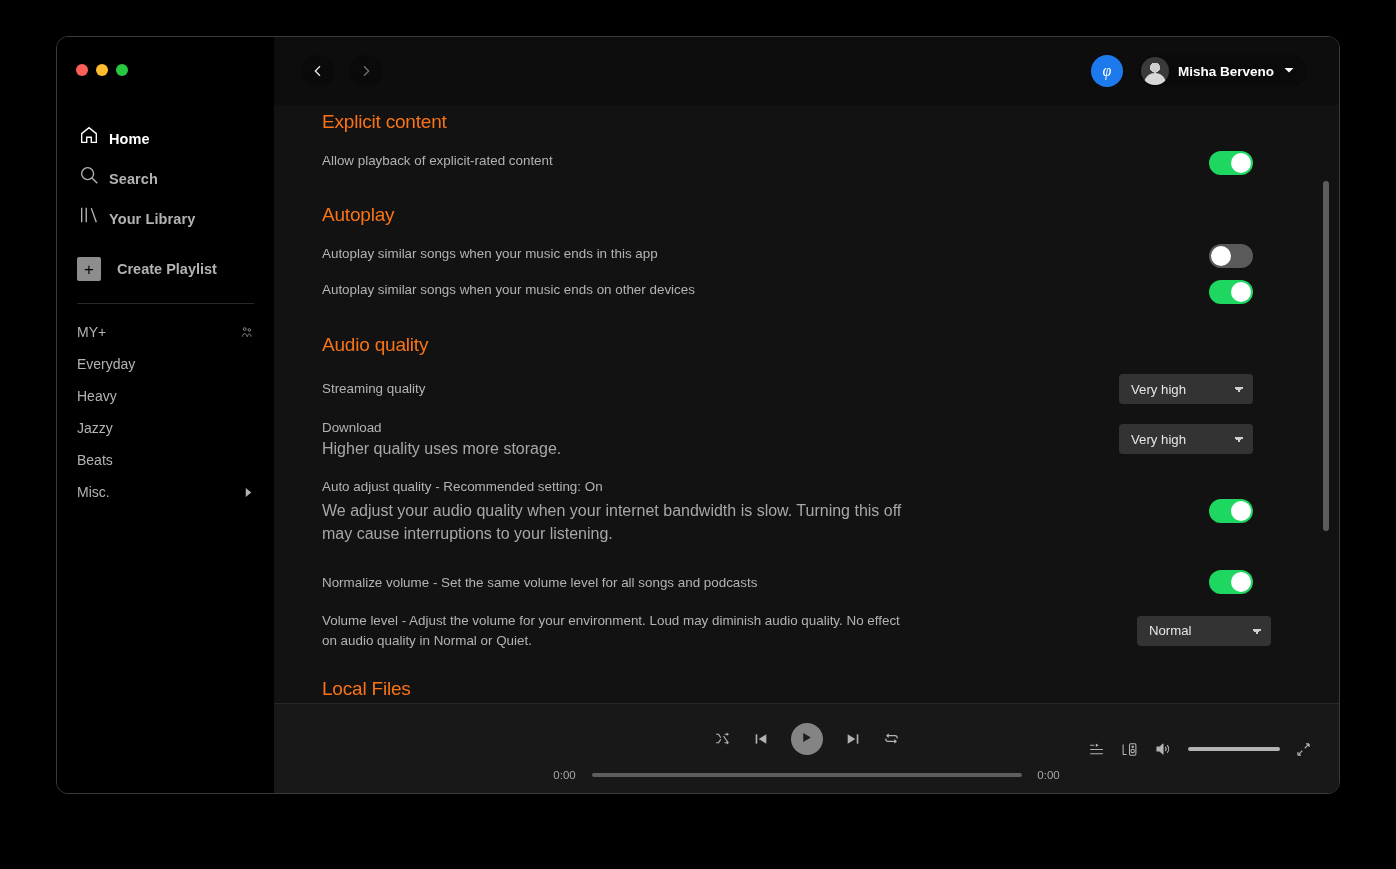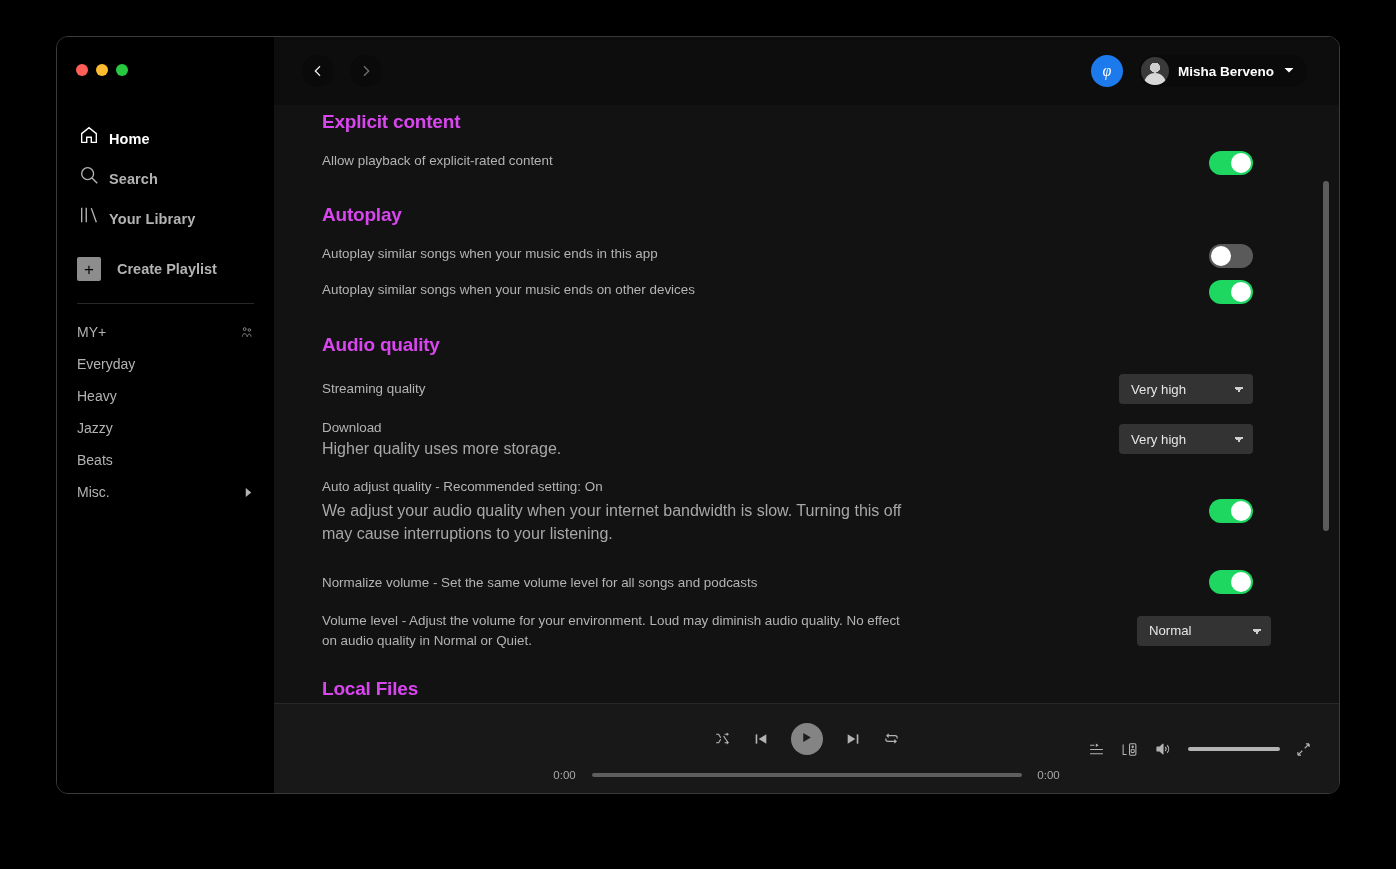--- a/index.html
+++ b/index.html
@@ -99,21 +99,21 @@
   .avatar::after{
     content:""; position:absolute; left:50%; top:58%; transform:translateX(-50%);
     width:22px; height:16px; border-radius:11px 11px 0 0; background:#d8d8d8;
   }
   .uname { color: #fff; font-size: 13.5px; font-weight: 700; }
 
   
   #content { flex: 1; overflow: hidden; position: relative; padding: 0 0 0 0; }
   #scrollarea { padding: 0 86px 0 48px; height: 100%; }
   h2.sec {
-    color: #d946ef; font-size: 19px; font-weight: 700; letter-spacing: -.2px;
+    color: #f97316; font-size: 19px; font-weight: 400; letter-spacing: -.2px;
   }
   .row { display: flex; align-items: flex-start; min-height: 26px; }
   .rowtext { flex: 1; min-width: 0; padding-right: 24px; }
   .rowctl { flex: 0 0 auto; display: flex; align-items: center; }
   .lbl { color: #b3b3b3; font-size: 13.4px; line-height: 1.45; }
   .sub { color: #a7a7a7; font-size: 16px; line-height: 1.45; }
 
   .toggle {
     width: 44px; height: 24px; border-radius: 12px; position: relative;
     cursor: pointer; flex: 0 0 44px;

